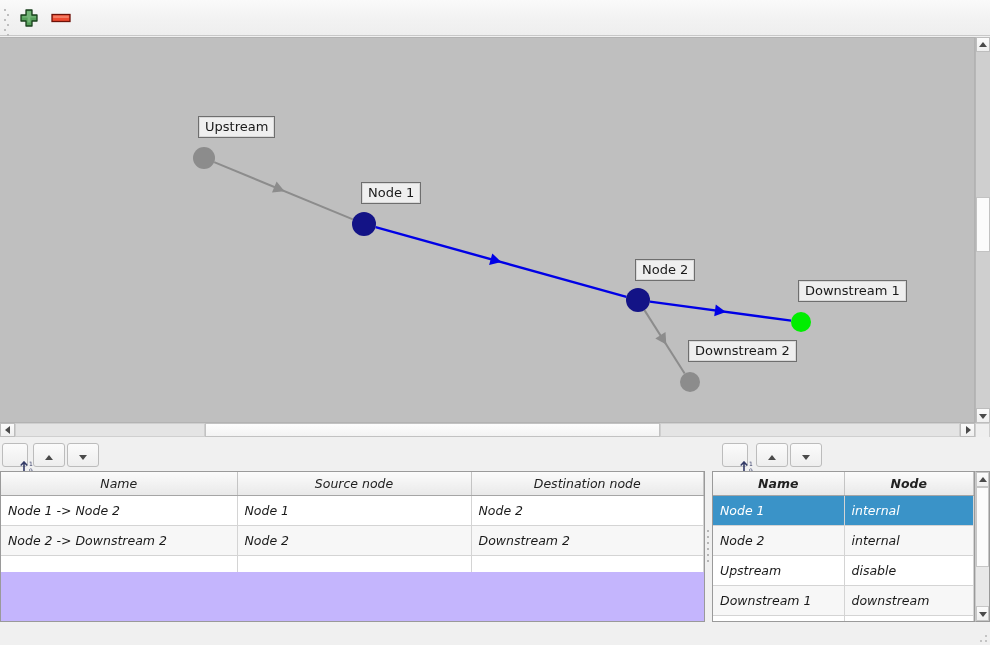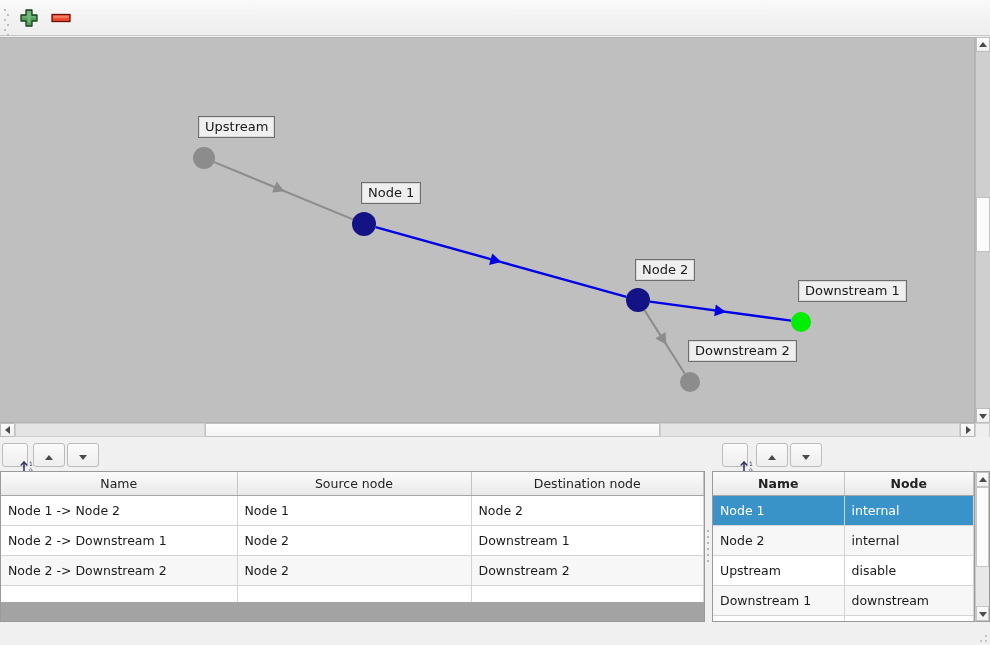--- a/index.html
+++ b/index.html
@@ -189,24 +189,25 @@
   .tbtn.sort { width: 26px; }
   .tbtn.arrow { width: 32px; }
 
   .sort-glyph { position: relative; width: 100%; height: 100%; }
   .sort-glyph svg { position: absolute; left: 4px; top: 4px; }
 
   
   .tbl-wrap {
     position: absolute;
     left: 0;
-    background: #a3a3a3;
+    background: #c4b5fd;
     border: 1px solid #9a9a9a;
     box-sizing: border-box;
     overflow: hidden;
+    font-style: italic;
   }
   #tbl-edges { top: 30px; width: 705px; height: 151px; }
   #tbl-nodes { top: 30; width: 278px; height: 151px; }
   table { border-collapse: collapse; width: 100%; table-layout: fixed; }
   thead th {
     background: linear-gradient(to bottom,#fbfbfb 0%,#f2f2f2 50%,#e9e9e9 100%);
     border-right: 1px solid #c4c4c4;
     border-bottom: 1px solid #a5a5a5;
     height: 23px;
     font-size: 12.5px;
@@ -402,25 +403,20 @@
               <th>Source node</th>
               <th>Destination node</th>
             </tr>
         </thead>
         <tbody id="edges-body">
             <tr>
               <td>Node 1 -&gt; Node 2</td>
               <td>Node 1</td>
               <td>Node 2</td>
             </tr>
-            <tr>
-              <td>Node 2 -&gt; Downstream 1</td>
-              <td>Node 2</td>
-              <td>Downstream 1</td>
-            </tr>
             <tr class="alt">
               <td>Node 2 -&gt; Downstream 2</td>
               <td>Node 2</td>
               <td>Downstream 2</td>
             </tr>
             <tr class="filler">
               <td>&nbsp;</td>
               <td>&nbsp;</td>
               <td>&nbsp;</td>
             </tr>

